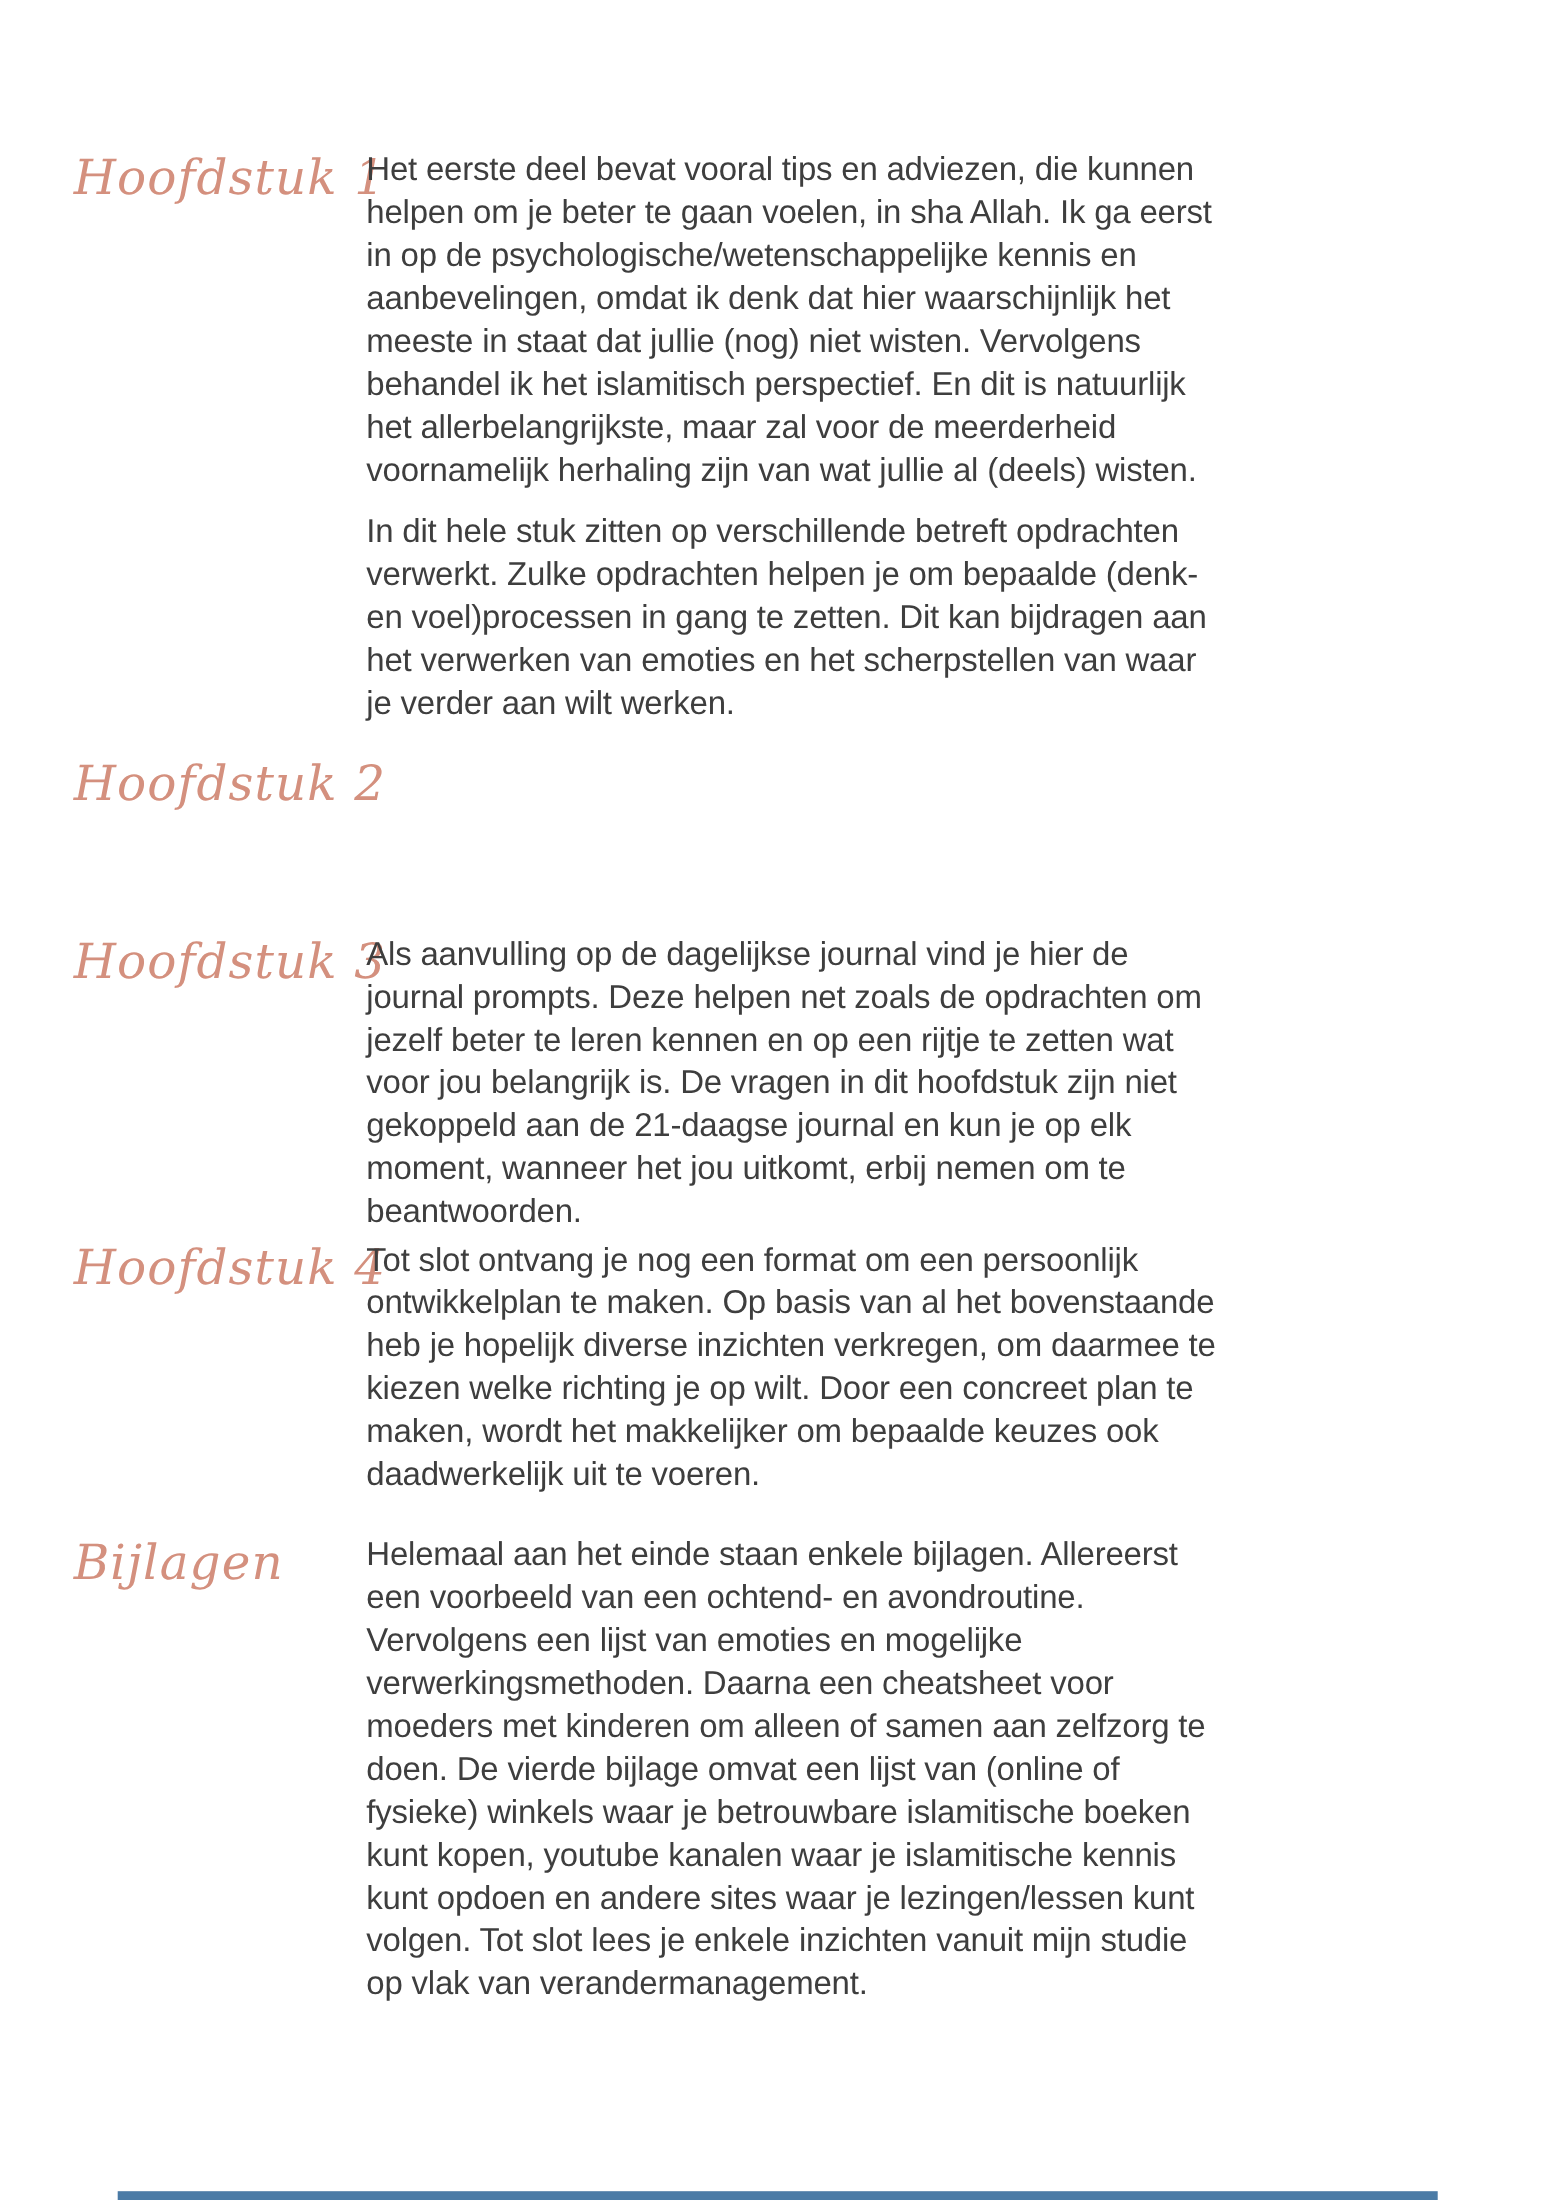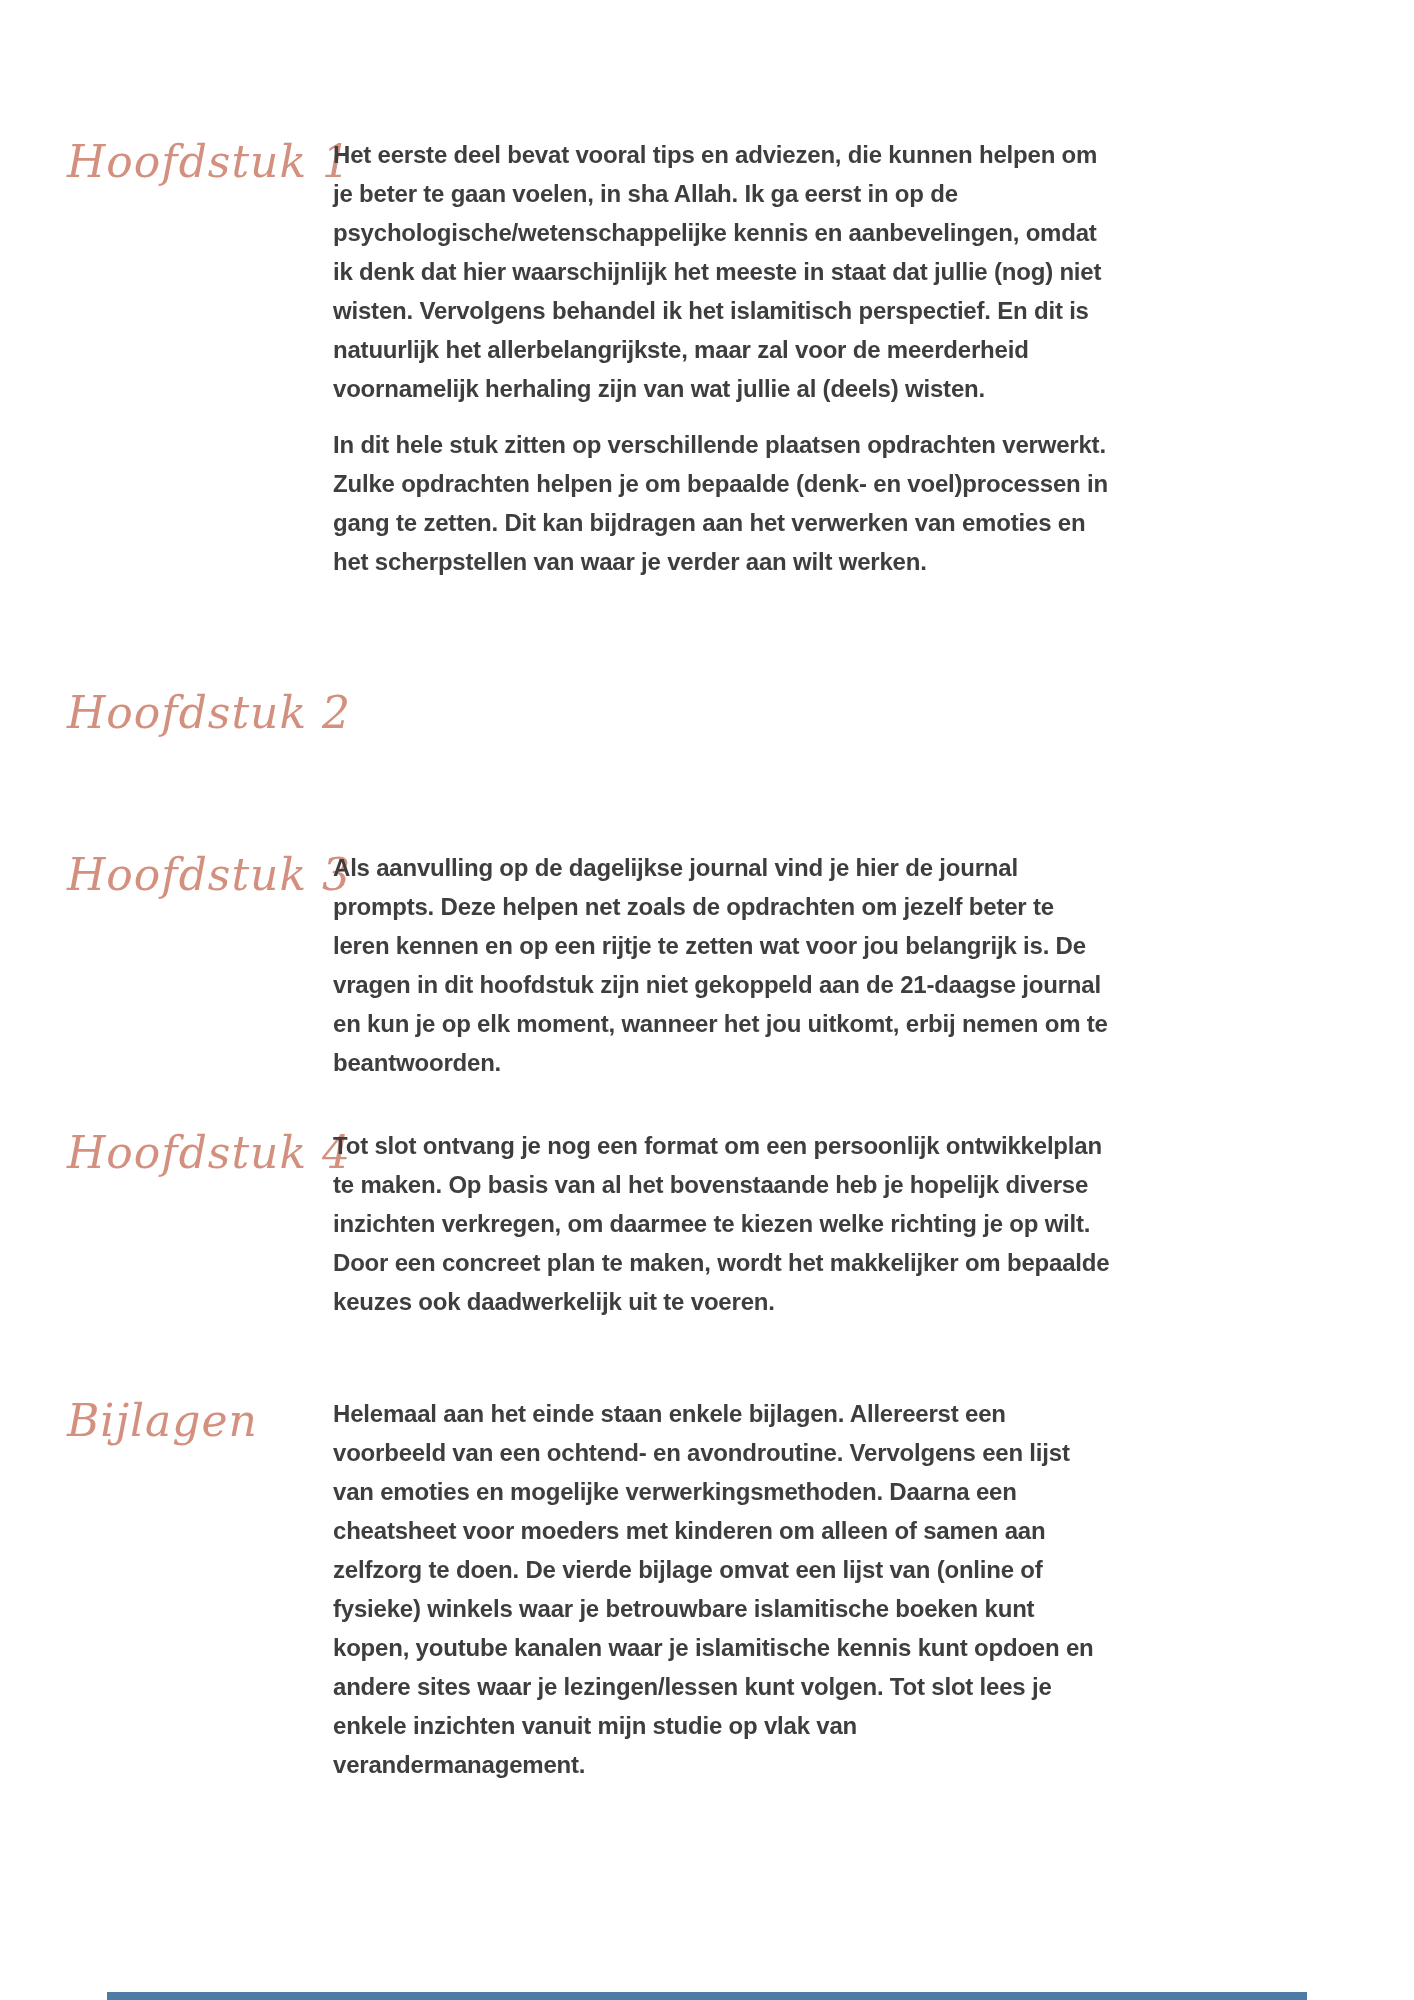--- a/index.html
+++ b/index.html
@@ -34,25 +34,24 @@
     letter-spacing: 1px;
     color: var(--heading-color, #d4907e);
     margin-top: 2px;
     white-space: nowrap;
   }
   .body-col {
     width: 778px;
     flex: 0 0 778px;
   }
   .body-col p {
-    font-size: 24px;
+    font-size: 30px;
     line-height: 39px;
     letter-spacing: -0.2px;
     color: var(--body-color, #3e3e3e);
-    font-weight: bold;
   }
   .body-col p + p { margin-top: 17px; }
 
   #section-1 { top: 135px; }
   #section-2 { top: 686px; }
   #section-3 { top: 848px; }
   #section-4 { top: 1126px; }
   #section-5 { top: 1394px; }
 
   .footer-bar {
@@ -68,21 +67,21 @@
 <body>
 
 <div class="page">
 
   <div class="section" id="section-1">
     <div class="head-col">
       <div class="heading">Hoofdstuk 1</div>
     </div>
     <div class="body-col">
       <p>Het eerste deel bevat vooral tips en adviezen, die kunnen helpen om je beter te gaan voelen, in sha Allah. Ik ga eerst in op de psychologische/wetenschappelijke kennis en aanbevelingen, omdat ik denk dat hier waarschijnlijk het meeste in staat dat jullie (nog) niet wisten. Vervolgens behandel ik het islamitisch perspectief. En dit is natuurlijk het allerbelangrijkste, maar zal voor de meerderheid voornamelijk herhaling zijn van wat jullie al (deels) wisten.</p>
-      <p>In dit hele stuk zitten op verschillende plaatsen opdrachten verwerkt. Zulke opdrachten helpen je om bepaalde (denk- en voel)processen in gang te zetten. Dit kan bijdragen aan het verwerken van emoties en het scherpstellen van waar je verder aan wilt werken.</p>
+      <p>In dit hele stuk zitten op verschillende betreft opdrachten verwerkt. Zulke opdrachten helpen je om bepaalde (denk- en voel)processen in gang te zetten. Dit kan bijdragen aan het verwerken van emoties en het scherpstellen van waar je verder aan wilt werken.</p>
     </div>
   </div>
 
   <div class="section" id="section-2">
     <div class="head-col">
       <div class="heading">Hoofdstuk 2</div>
     </div>
   </div>
 
   <div class="section" id="section-3">

